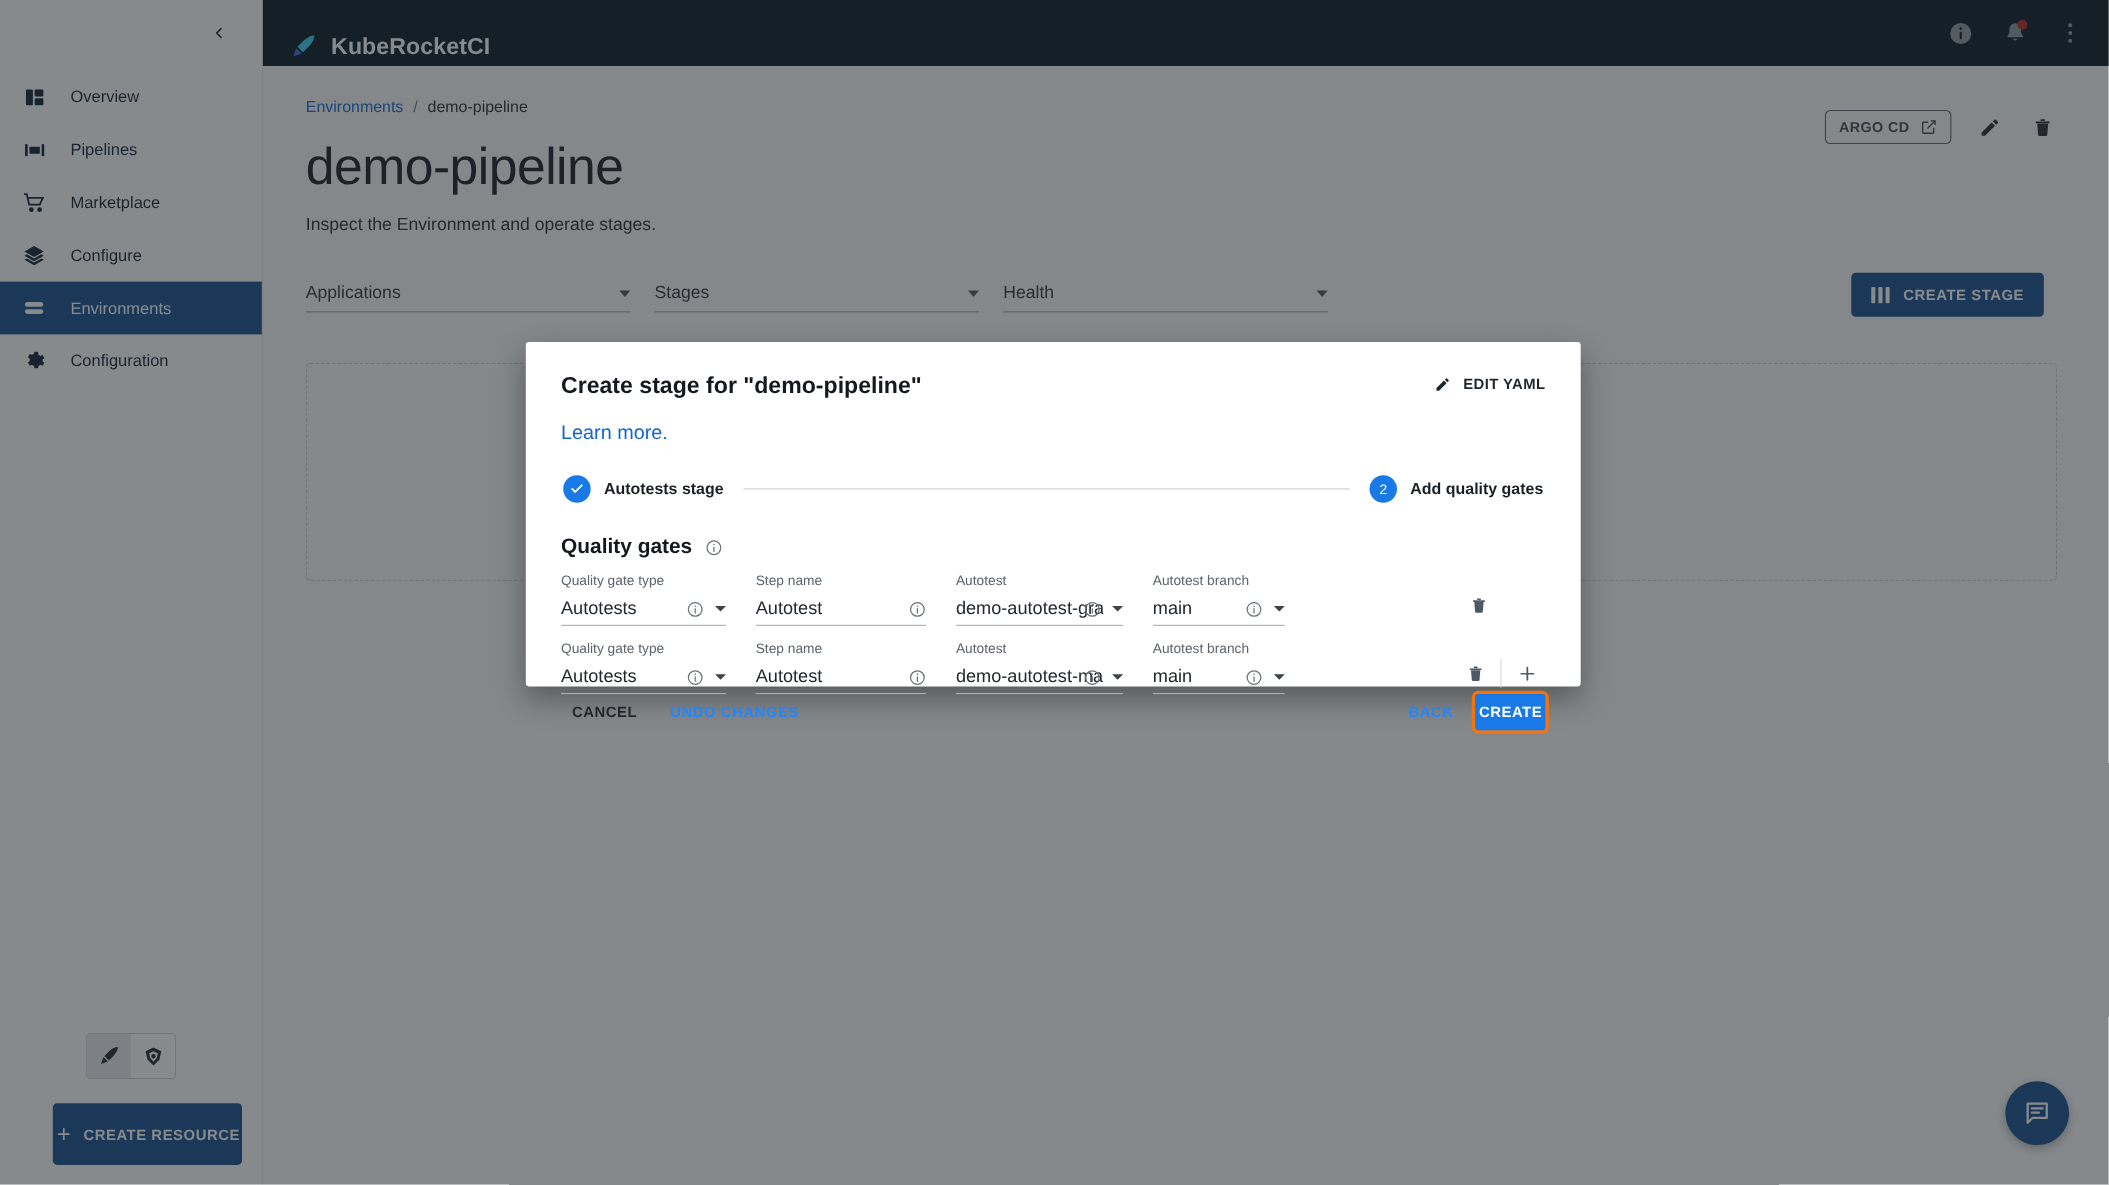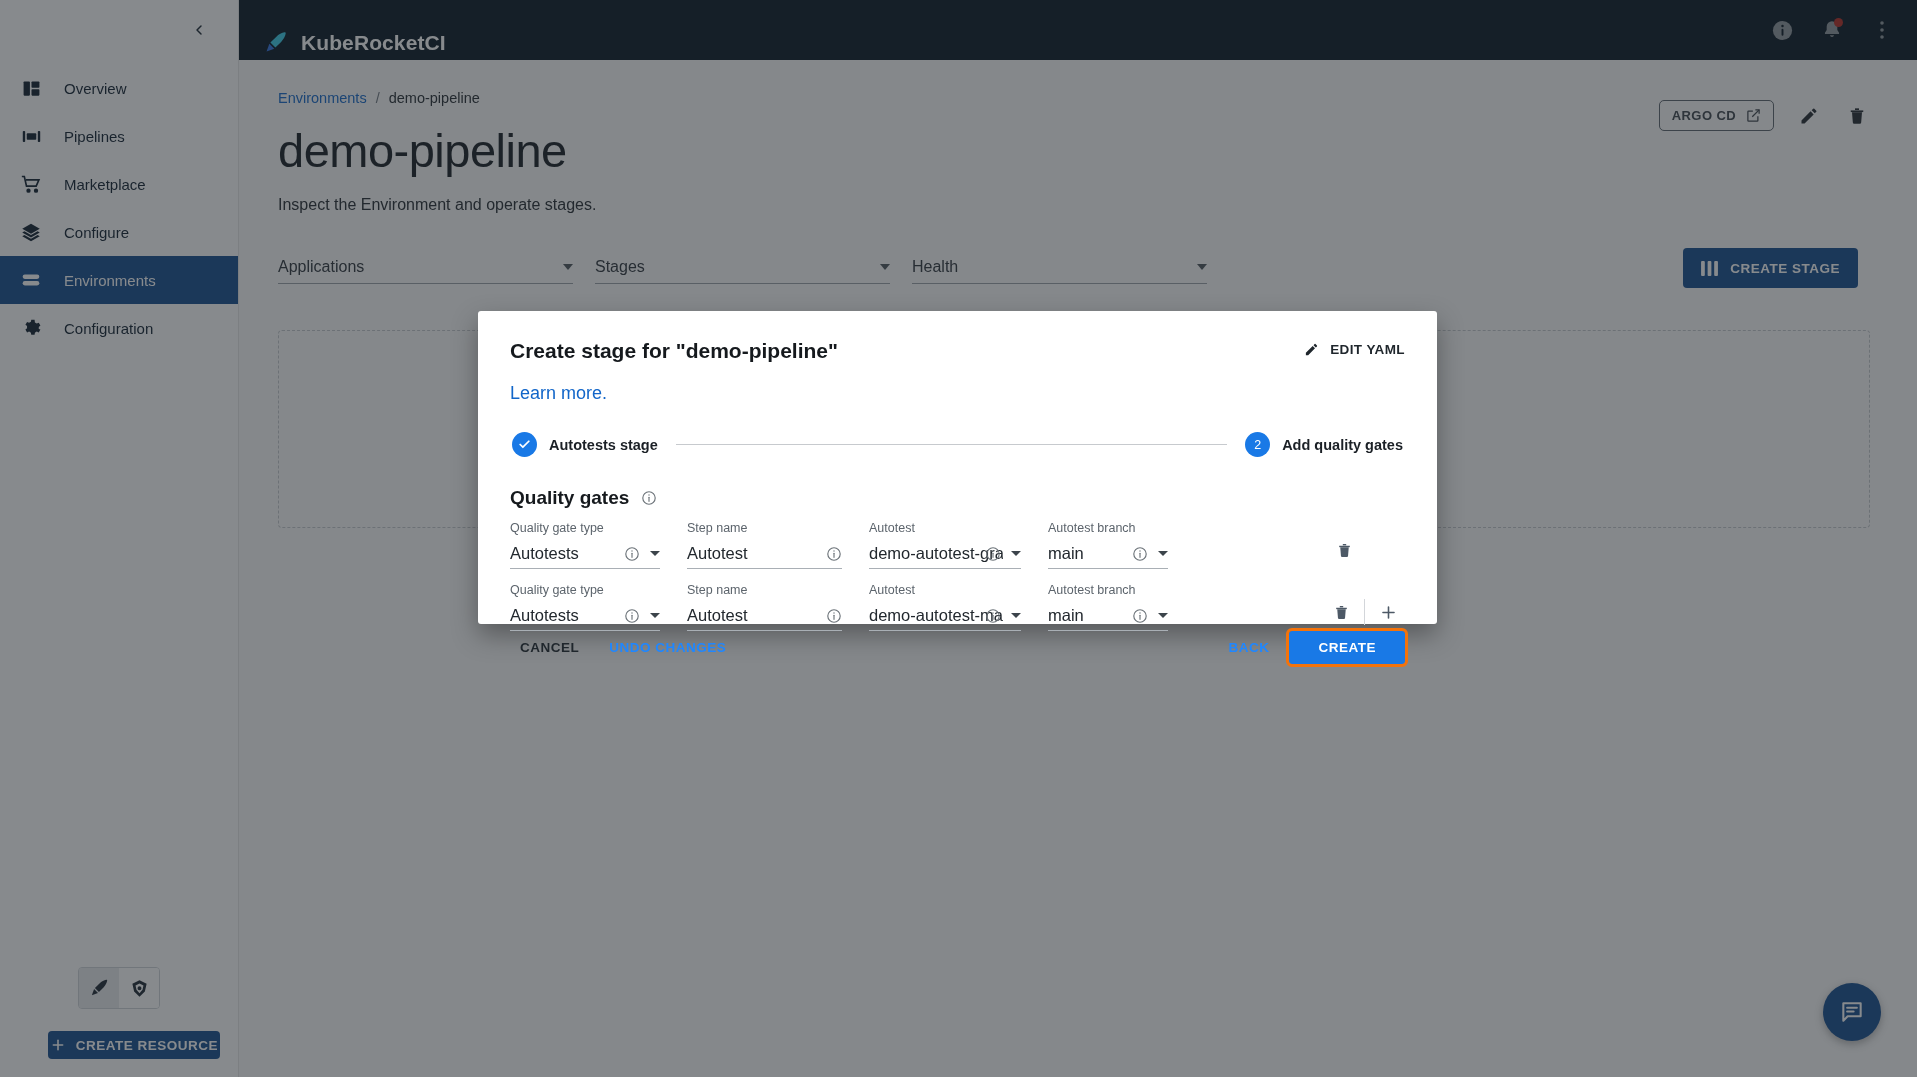--- a/index.html
+++ b/index.html
@@ -46,21 +46,21 @@
     display: flex; width: 82px; margin: 0 auto 22px auto;
     border: 1px solid #cfd3d8; border-radius: 4px; overflow: hidden;
   }
   .mode-toggle div {
     width: 41px; height: 40px; display: flex; align-items: center; justify-content: center;
     cursor: pointer; background: #ffffff;
   }
   .mode-toggle div.sel { background: #e8eaed; }
   .create-resource-btn {
     display: flex; align-items: center; justify-content: center; gap: 10px;
-    height: 28px; background: #114a8c; color: #fff; border-radius: 4px;
+    height: 56px; background: #114a8c; color: #fff; border-radius: 4px;
     font-size: 13.5px; font-weight: 600; letter-spacing: .5px; cursor: pointer; margin-left: 30px;
   }
 
   
   .topbar {
     position: absolute; left: 239px; top: 0; right: 0; height: 60px;
     background: #04131f; display: flex; align-items: center;
     padding: 0 22px 0 24px; color: #fff;
   }
   .brand { display: flex; align-items: center; gap: 13px; margin-top: 25px; }
@@ -178,21 +178,21 @@
   .act-btn { width: 34px; height: 34px; display: flex; align-items: center; justify-content: center; color: #4d5966; cursor: pointer; }
   .act-divider { width: 1px; height: 26px; background: #d3d6da; margin: 0 6px; }
 
   .modal-foot { display: flex; align-items: center; margin-top: auto; padding-bottom: 22px; }
   .txt-btn { font-size: 13.5px; font-weight: 600; letter-spacing: .5px; cursor: pointer; padding: 8px 10px; }
   .txt-dark { color: #1f262c; }
   .txt-blue { color: #1f87ff; }
   .foot-right { margin-left: auto; display: flex; align-items: center; gap: 10px; }
   .create-btn {
     background: #1979e6; color: #fff; font-size: 13.5px; font-weight: 600; letter-spacing: .5px;
-    padding: 9px 29px; border-radius: 3px; cursor: pointer;
+    padding: 9px 3px; border-radius: 3px; cursor: pointer;
     outline: 3px solid #f4730b; outline-offset: 0px;
   }
   svg { display: block; }
 </style>
 </head>
 <body>
 
 <div id="root">
 
   <div id="app">

